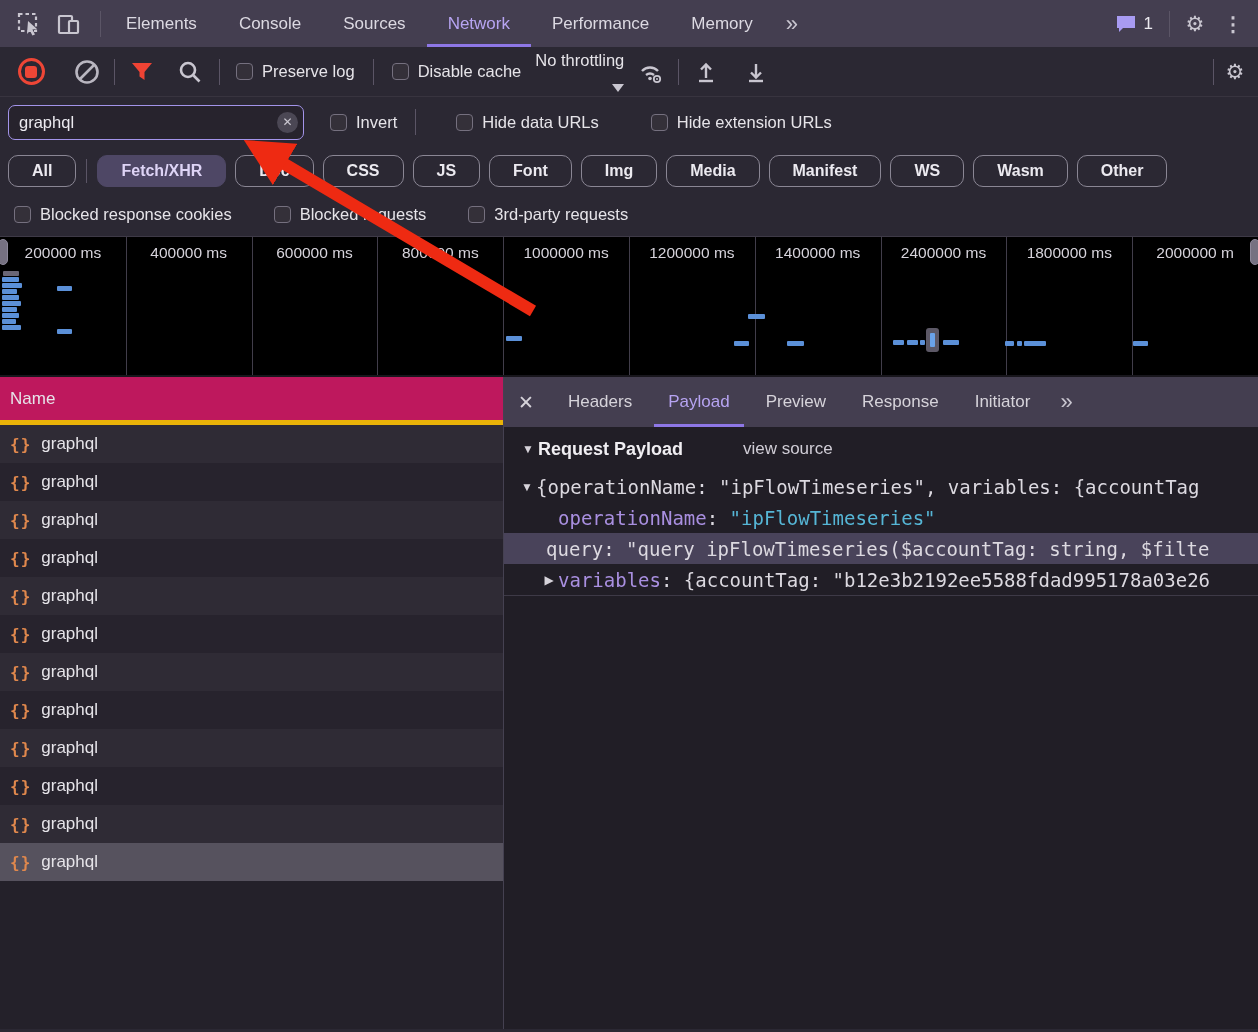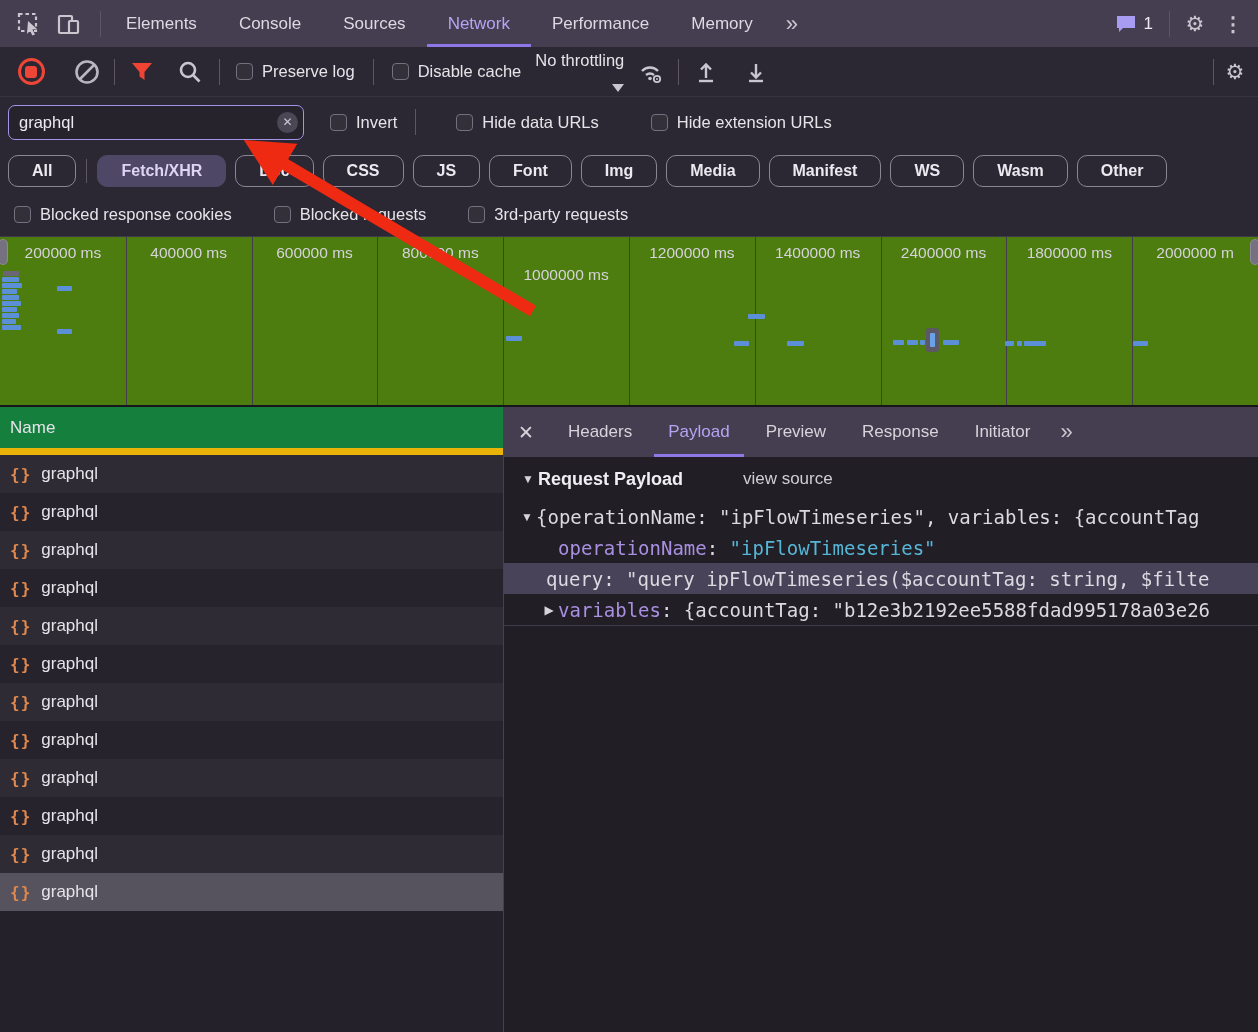--- a/index.html
+++ b/index.html
@@ -42,32 +42,32 @@
   .clear-btn { position:absolute; right:6px; top:7px; width:21px; height:21px; border-radius:50%; background:#4b4754; color:#ccc9d2; font-size:12px; display:flex; align-items:center; justify-content:center; cursor:pointer; }
   .filter-row1 .check-item { margin-left:22px; }
   .filter-row1 .vsep { margin:0 10px; }
   .chips-row { display:flex; align-items:center; gap:9px; padding:2px 8px 0; height:45px; }
   .chip { display:flex; align-items:center; height:32px; padding:0 23px; border:1.5px solid #8a8694; border-radius:10px; color:#eceaf0; font-size:16px; font-weight:bold; cursor:pointer; white-space:nowrap; }
   .chip.active { background:#4e4765; border-color:#4e4765; color:#ded4f6; }
   .chips-row .vsep { height:24px; margin:0 1px; }
   .checks-row { display:flex; align-items:center; gap:34px; height:44px; padding:0 10px; }
 
   
-  .timeline { position:relative; height:171px; background:#4d7c0f; border-top:1px solid #3e3a47; border-bottom:2px solid #18161c; overflow:hidden; }
+  .timeline { position:relative; height:141px; background:#000000; border-top:1px solid #3e3a47; border-bottom:2px solid #18161c; overflow:hidden; }
   .tl-grid { position:absolute; top:0; bottom:0; width:1px; background:#413d4a; }
   .tl-label { position:absolute; top:7px; width:125.8px; text-align:center; font-size:15.5px; color:#d6d3db; white-space:nowrap; }
   .tl-bar { position:absolute; height:5px; border-radius:1px; background:#5b90d8; }
   .tl-marker { position:absolute; width:13px; height:24px; background:#5c5866; border-radius:3px; display:flex; align-items:center; justify-content:center; }
   .tl-marker-inner { width:5px; height:14px; background:#6aa2e8; border-radius:1px; }
   .tl-pill { position:absolute; top:2px; width:10px; height:26px; background:#767181; border-radius:5px; border:1px solid #8d889a; }
 
   
   .main { display:flex; height:652px; }
   .left-panel { width:504px; border-right:1px solid #454151; background:#24212a; display:flex; flex-direction:column; }
-  .name-header { height:48px; background:#15803d; border-bottom:7px solid #eab308; display:flex; align-items:center; padding:0 10px; font-size:17px; color:#e6e4e9; }
+  .name-header { height:48px; background:#be185d; border-bottom:5px solid #eab308; display:flex; align-items:center; padding:0 10px; font-size:17px; color:#e6e4e9; }
   .req-row { height:38px; display:flex; align-items:center; gap:10px; padding:0 10px; font-size:17px; color:#e6e4e9; cursor:pointer; }
   .req-row:nth-child(odd) { background:#2f2b35; }
   .req-row:nth-child(even) { background:#27232d; }
   .req-row.selected { background:#56525e; }
   .braces-icon { color:#e0884d; font-family:"DejaVu Sans Mono", monospace; font-size:16px; font-weight:bold; letter-spacing:1px; }
 
   .right-panel { flex:1; background:#211e26; display:flex; flex-direction:column; overflow:hidden; }
   .detail-tabs { height:50px; background:#443e50; display:flex; align-items:stretch; }
   .close-x { display:flex; align-items:center; padding:0 16px 0 14px; font-size:19px; color:#d6d3da; cursor:pointer; }
   .dtab { display:flex; align-items:center; padding:0 18px; font-size:17px; color:#d6d3da; position:relative; cursor:pointer; }
@@ -259,21 +259,21 @@
 
   <div class="timeline" id="timeline">
       <div class="tl-label" style="left: 0px;">200000 ms</div>
       <div class="tl-grid" style="left: 125.8px;"></div>
       <div class="tl-label" style="left: 125.8px;">400000 ms</div>
       <div class="tl-grid" style="left: 251.6px;"></div>
       <div class="tl-label" style="left: 251.6px;">600000 ms</div>
       <div class="tl-grid" style="left: 377.4px;"></div>
       <div class="tl-label" style="left: 377.4px;">800000 ms</div>
       <div class="tl-grid" style="left: 503.2px;"></div>
-      <div class="tl-label" style="left: 503.2px; margin-top: 22px;">1000000 ms</div>
+      <div class="tl-label" style="left: 503.2px;">1000000 ms</div>
       <div class="tl-grid" style="left: 629px;"></div>
       <div class="tl-label" style="left: 629px;">1200000 ms</div>
       <div class="tl-grid" style="left: 754.8px;"></div>
       <div class="tl-label" style="left: 754.8px;">1400000 ms</div>
       <div class="tl-grid" style="left: 880.6px;"></div>
       <div class="tl-label" style="left: 880.6px;">2400000 ms</div>
       <div class="tl-grid" style="left: 1006.4px;"></div>
       <div class="tl-label" style="left: 1006.4px;">1800000 ms</div>
       <div class="tl-grid" style="left: 1132.2px;"></div>
       <div class="tl-label" style="left: 1132.2px;">2000000 m</div>

